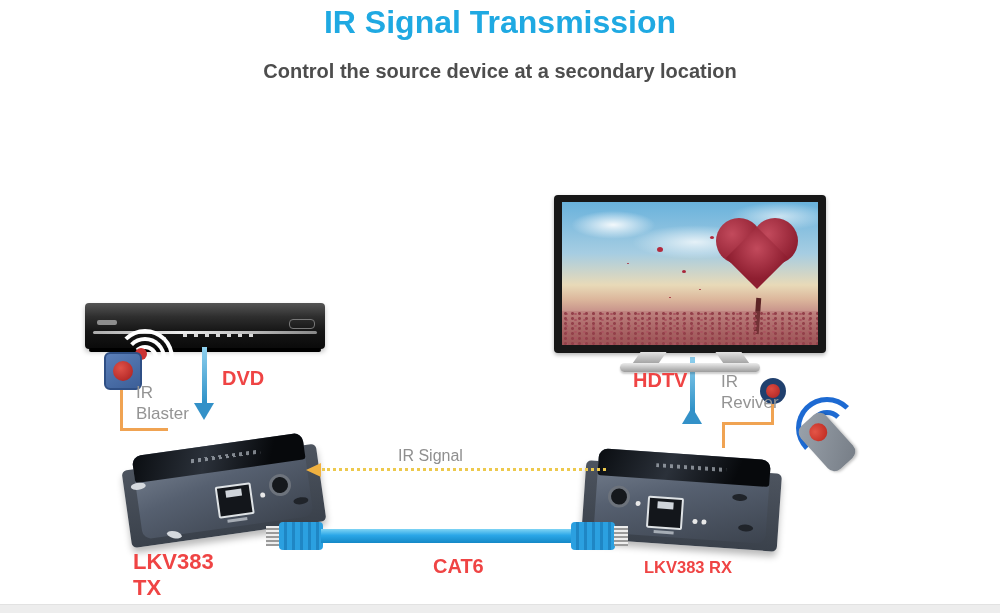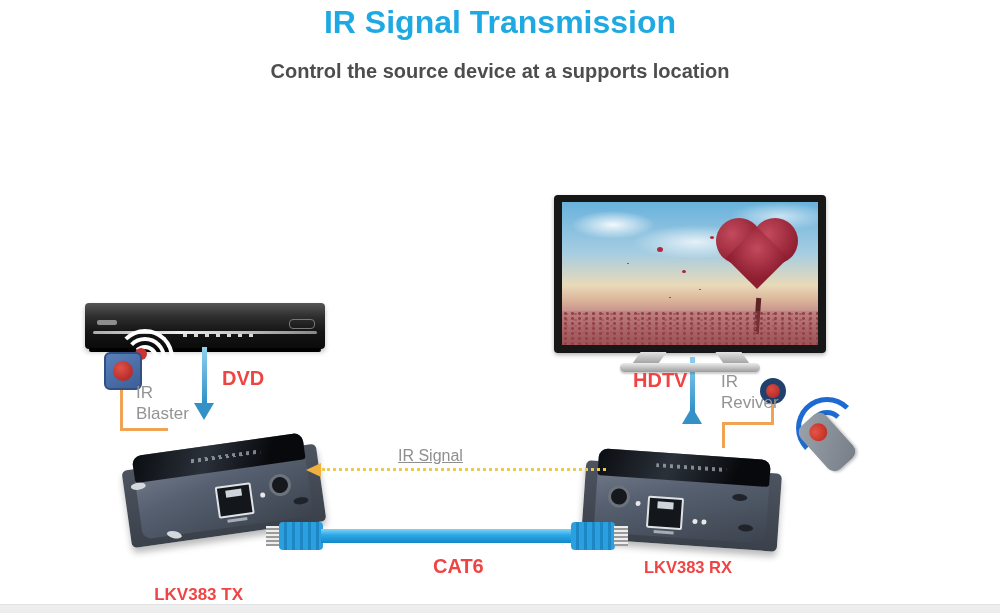--- a/index.html
+++ b/index.html
@@ -40,23 +40,23 @@
   .blaster .core{position:absolute;left:7px;top:7px;width:20px;height:20px;border-radius:50%;
     background:radial-gradient(circle at 38% 35%,#e05148,#b52a28 75%);}
 
   
   .lbl-dark{font-weight:bold;color:#ef4444;}
   .lbl-gray{color:#949494;font-size:17px;line-height:21px;white-space:pre-line;}
   .lbl-dvd{left:222px;top:367px;font-size:20px;}
   .lbl-hdtv{left:633px;top:369px;font-size:20px;}
   .lbl-blaster{left:136px;top:382px;}
   .lbl-reviver{left:721px;top:371px;}
-  .lbl-irsignal{left:398px;top:447px;font-size:16px;color:#8f8f8f;text-decoration:underline;}
+  .lbl-irsignal{left:398px;top:447px;font-size:16px;color:#8f8f8f;}
   .lbl-cat6{left:433px;top:555px;font-size:20px;}
-  .lbl-tx{left:133px;top:549px;width:110px;text-align:right;font-size:17px;margin-top:36px;}
+  .lbl-tx{left:133px;top:549px;width:110px;text-align:left;font-size:22px;}
   .lbl-rx{left:633px;top:558px;width:110px;text-align:center;font-size:16.5px;}
 
   
   .arr-line{width:5px;background:linear-gradient(180deg,#8fd0ee,#2b8fc6);}
   .arr-down-line{left:202px;top:347px;height:58px;}
   .arr-down-head{left:194px;top:403px;width:0;height:0;border-left:10px solid transparent;
     border-right:10px solid transparent;border-top:17px solid var(--arrow_blue,#3391c8);}
   .arr-up-line{left:690px;top:357px;height:56px;}
   .arr-up-head{left:682px;top:407px;width:0;height:0;border-left:10px solid transparent;
     border-right:10px solid transparent;border-bottom:17px solid var(--arrow_blue,#3391c8);}
@@ -159,21 +159,21 @@
   .pins-l{left:266px;top:526px;} .pins-r{left:614px;top:526px;}
 
   .bottom-strip{left:0;top:604px;width:1000px;height:9px;background:#ededed;border-top:1px solid #e2e2e2;}
 </style>
 </head>
 <body>
 
 <div class="stage">
 
   <div class="abs title">IR Signal Transmission</div>
-  <div class="abs subtitle">Control the source device at a supports location</div>
+  <div class="abs subtitle">Control the source device at a secondary location</div>
 
   <div class="abs dvd-body">
     <div class="abs dvd-logo"></div>
     <div class="abs dvd-stripe"></div>
     <div class="abs dvd-buttons"></div>
     <div class="abs dvd-badge"></div>
     <div class="abs dvd-lip"></div>
   </div>
   <div class="abs ir-wave">
     <span class="arc a1"></span>

